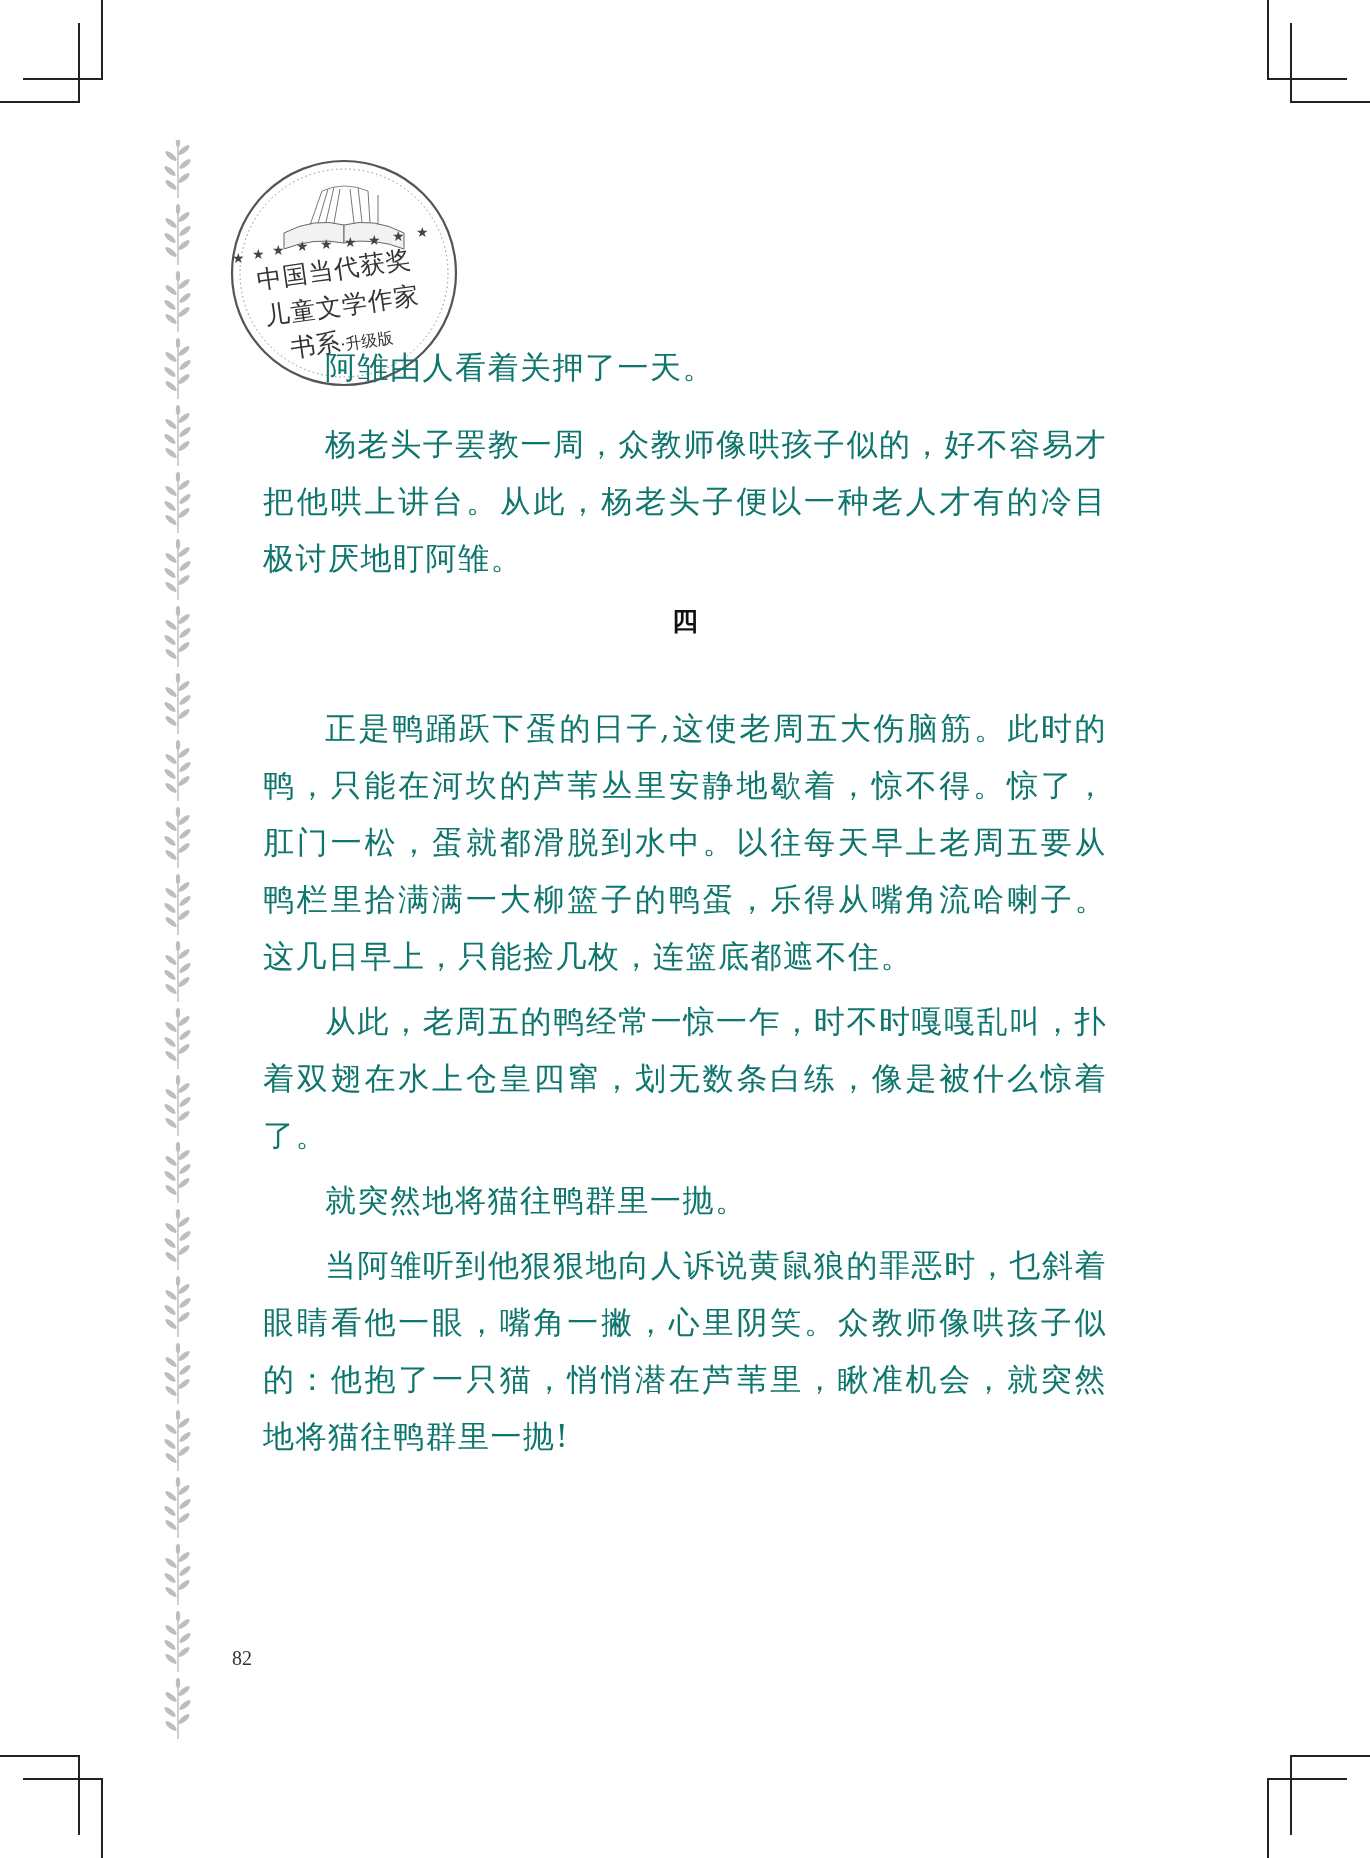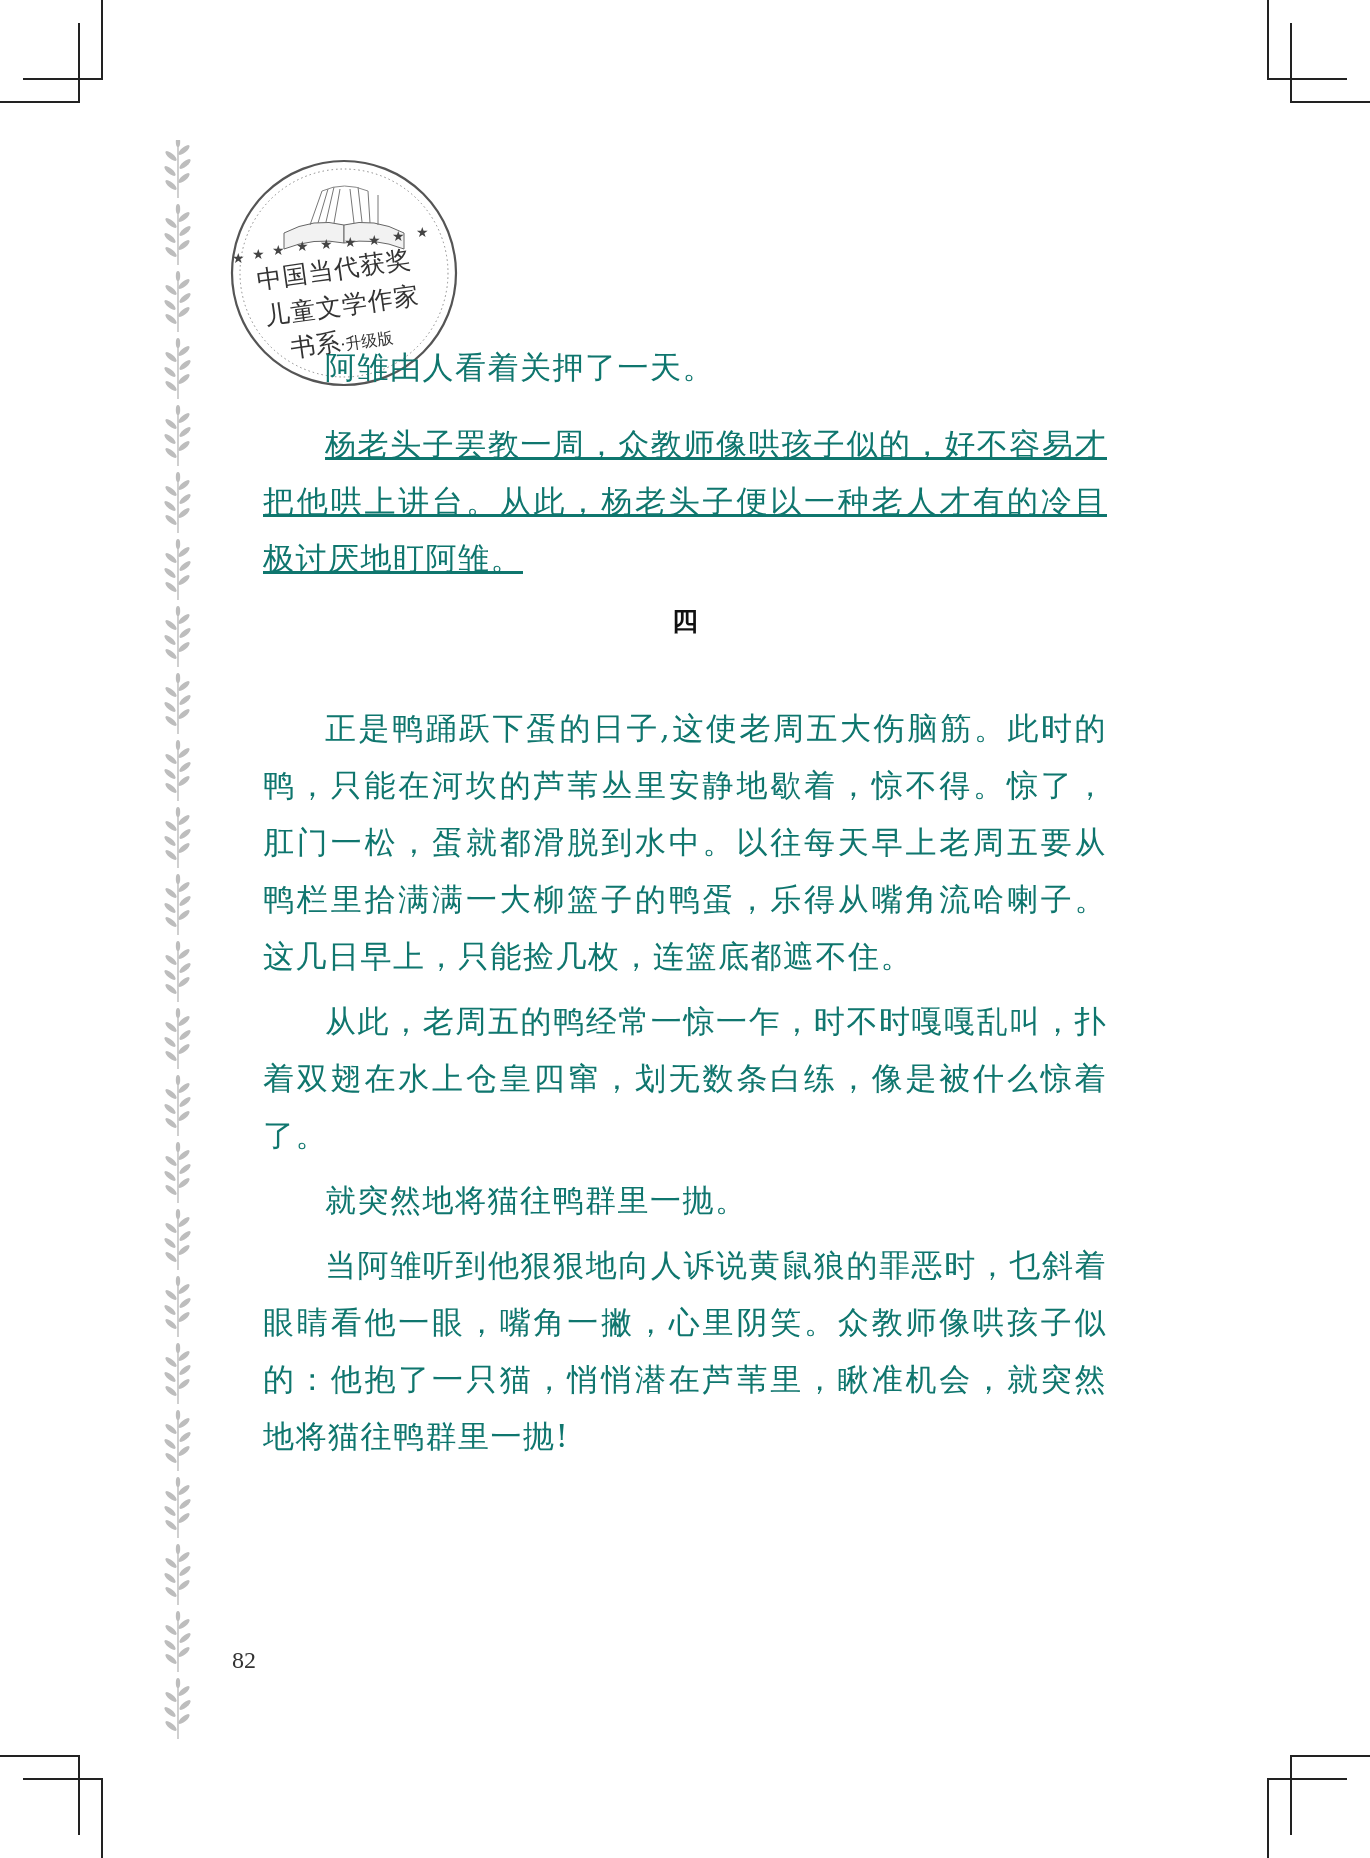--- a/index.html
+++ b/index.html
@@ -7,21 +7,21 @@
          font-family: "DejaVu Serif", "Liberation Serif", serif; color: #2a2a2a; }
   .crop { position: absolute; background: #222; }
   .vine { position: absolute; left: 160px; top: 140px; width: 36px; height: 1610px; }
   .badge { position: absolute; left: 218px; top: 155px; width: 252px; height: 236px; }
   .badge-text { position: absolute; left: 0; top: 0; width: 100%; height: 100%; }
   .body-text { position: absolute; left: 255px; top: 395px; width: 860px; }
   .p { margin: 8px; font-size: 31px; line-height: 57px; letter-spacing: 1.5px; text-align: justify;
        text-indent: 62px; color: #0f766e; }
   .chapter { position: absolute; left: 0; width: 860px; text-align: center; font-size: 26px; font-weight: bold; color: #111;
              font-family: "DejaVu Sans", sans-serif; }
-  .page-num { position: absolute; left: 232px; top: 1647px; font-size: 24px; color: #333; font-family: "Liberation Serif", serif; }
+  .page-num { position: absolute; left: 232px; top: 1647px; font-size: 20px; color: #333; font-family: "Liberation Serif", serif; }
 </style>
 </head>
 <body>
 
 <div class="crop" style="left:101px;top:0;width:2px;height:79px;"></div>
 <div class="crop" style="left:23px;top:78px;width:80px;height:2px;"></div>
 <div class="crop" style="left:78px;top:23px;width:2px;height:80px;"></div>
 <div class="crop" style="left:0;top:101px;width:80px;height:2px;"></div>
 
 <div class="crop" style="left:1267px;top:0;width:2px;height:79px;"></div>
@@ -106,21 +106,21 @@
     <div style="position:absolute;left:38px;top:98px;font-size:25px;color:#333;transform:rotate(-8deg);font-family:'DejaVu Serif',serif;letter-spacing:1px;">中国当代获奖</div>
     <div style="position:absolute;left:46px;top:134px;font-size:25px;color:#333;transform:rotate(-8deg);font-family:'DejaVu Serif',serif;letter-spacing:1px;">儿童文学作家</div>
     <div style="position:absolute;left:72px;top:170px;transform:rotate(-8deg);white-space:nowrap;">
       <span style="font-size:25px;color:#333;font-family:'DejaVu Serif',serif;">书系</span><span style="font-size:16px;color:#333;font-family:'DejaVu Serif',serif;">·升级版</span>
     </div>
   </div>
 </div>
 
 <div class="body-text" style="top:331px;">
   <p class="p">阿雏由人看着关押了一天。</p>
-  <p class="p" style="margin-top:20px;text-decoration:underline;">杨老头子罢教一周，众教师像哄孩子似的，好不容易才把他哄上讲台。从此，杨老头子便以一种老人才有的冷目极讨厌地盯阿雏。</p>
+  <p class="p" style="margin-top:20px;">杨老头子罢教一周，众教师像哄孩子似的，好不容易才把他哄上讲台。从此，杨老头子便以一种老人才有的冷目极讨厌地盯阿雏。</p>
 </div>
 
 <div class="chapter" style="left:255px;top:604px;">四</div>
 
 <div class="body-text" style="top:692px;">
   <p class="p">正是鸭踊跃下蛋的日子,这使老周五大伤脑筋。此时的鸭，只能在河坎的芦苇丛里安静地歇着，惊不得。惊了，肛门一松，蛋就都滑脱到水中。以往每天早上老周五要从鸭栏里拾满满一大柳篮子的鸭蛋，乐得从嘴角流哈喇子。这几日早上，只能捡几枚，连篮底都遮不住。</p>
   <p class="p">从此，老周五的鸭经常一惊一乍，时不时嘎嘎乱叫，扑着双翅在水上仓皇四窜，划无数条白练，像是被什么惊着了。</p>
   <p class="p">就突然地将猫往鸭群里一抛。</p>
   <p class="p">当阿雏听到他狠狠地向人诉说黄鼠狼的罪恶时，乜斜着眼睛看他一眼，嘴角一撇，心里阴笑。众教师像哄孩子似的：他抱了一只猫，悄悄潜在芦苇里，瞅准机会，就突然地将猫往鸭群里一抛!</p>
 </div>

